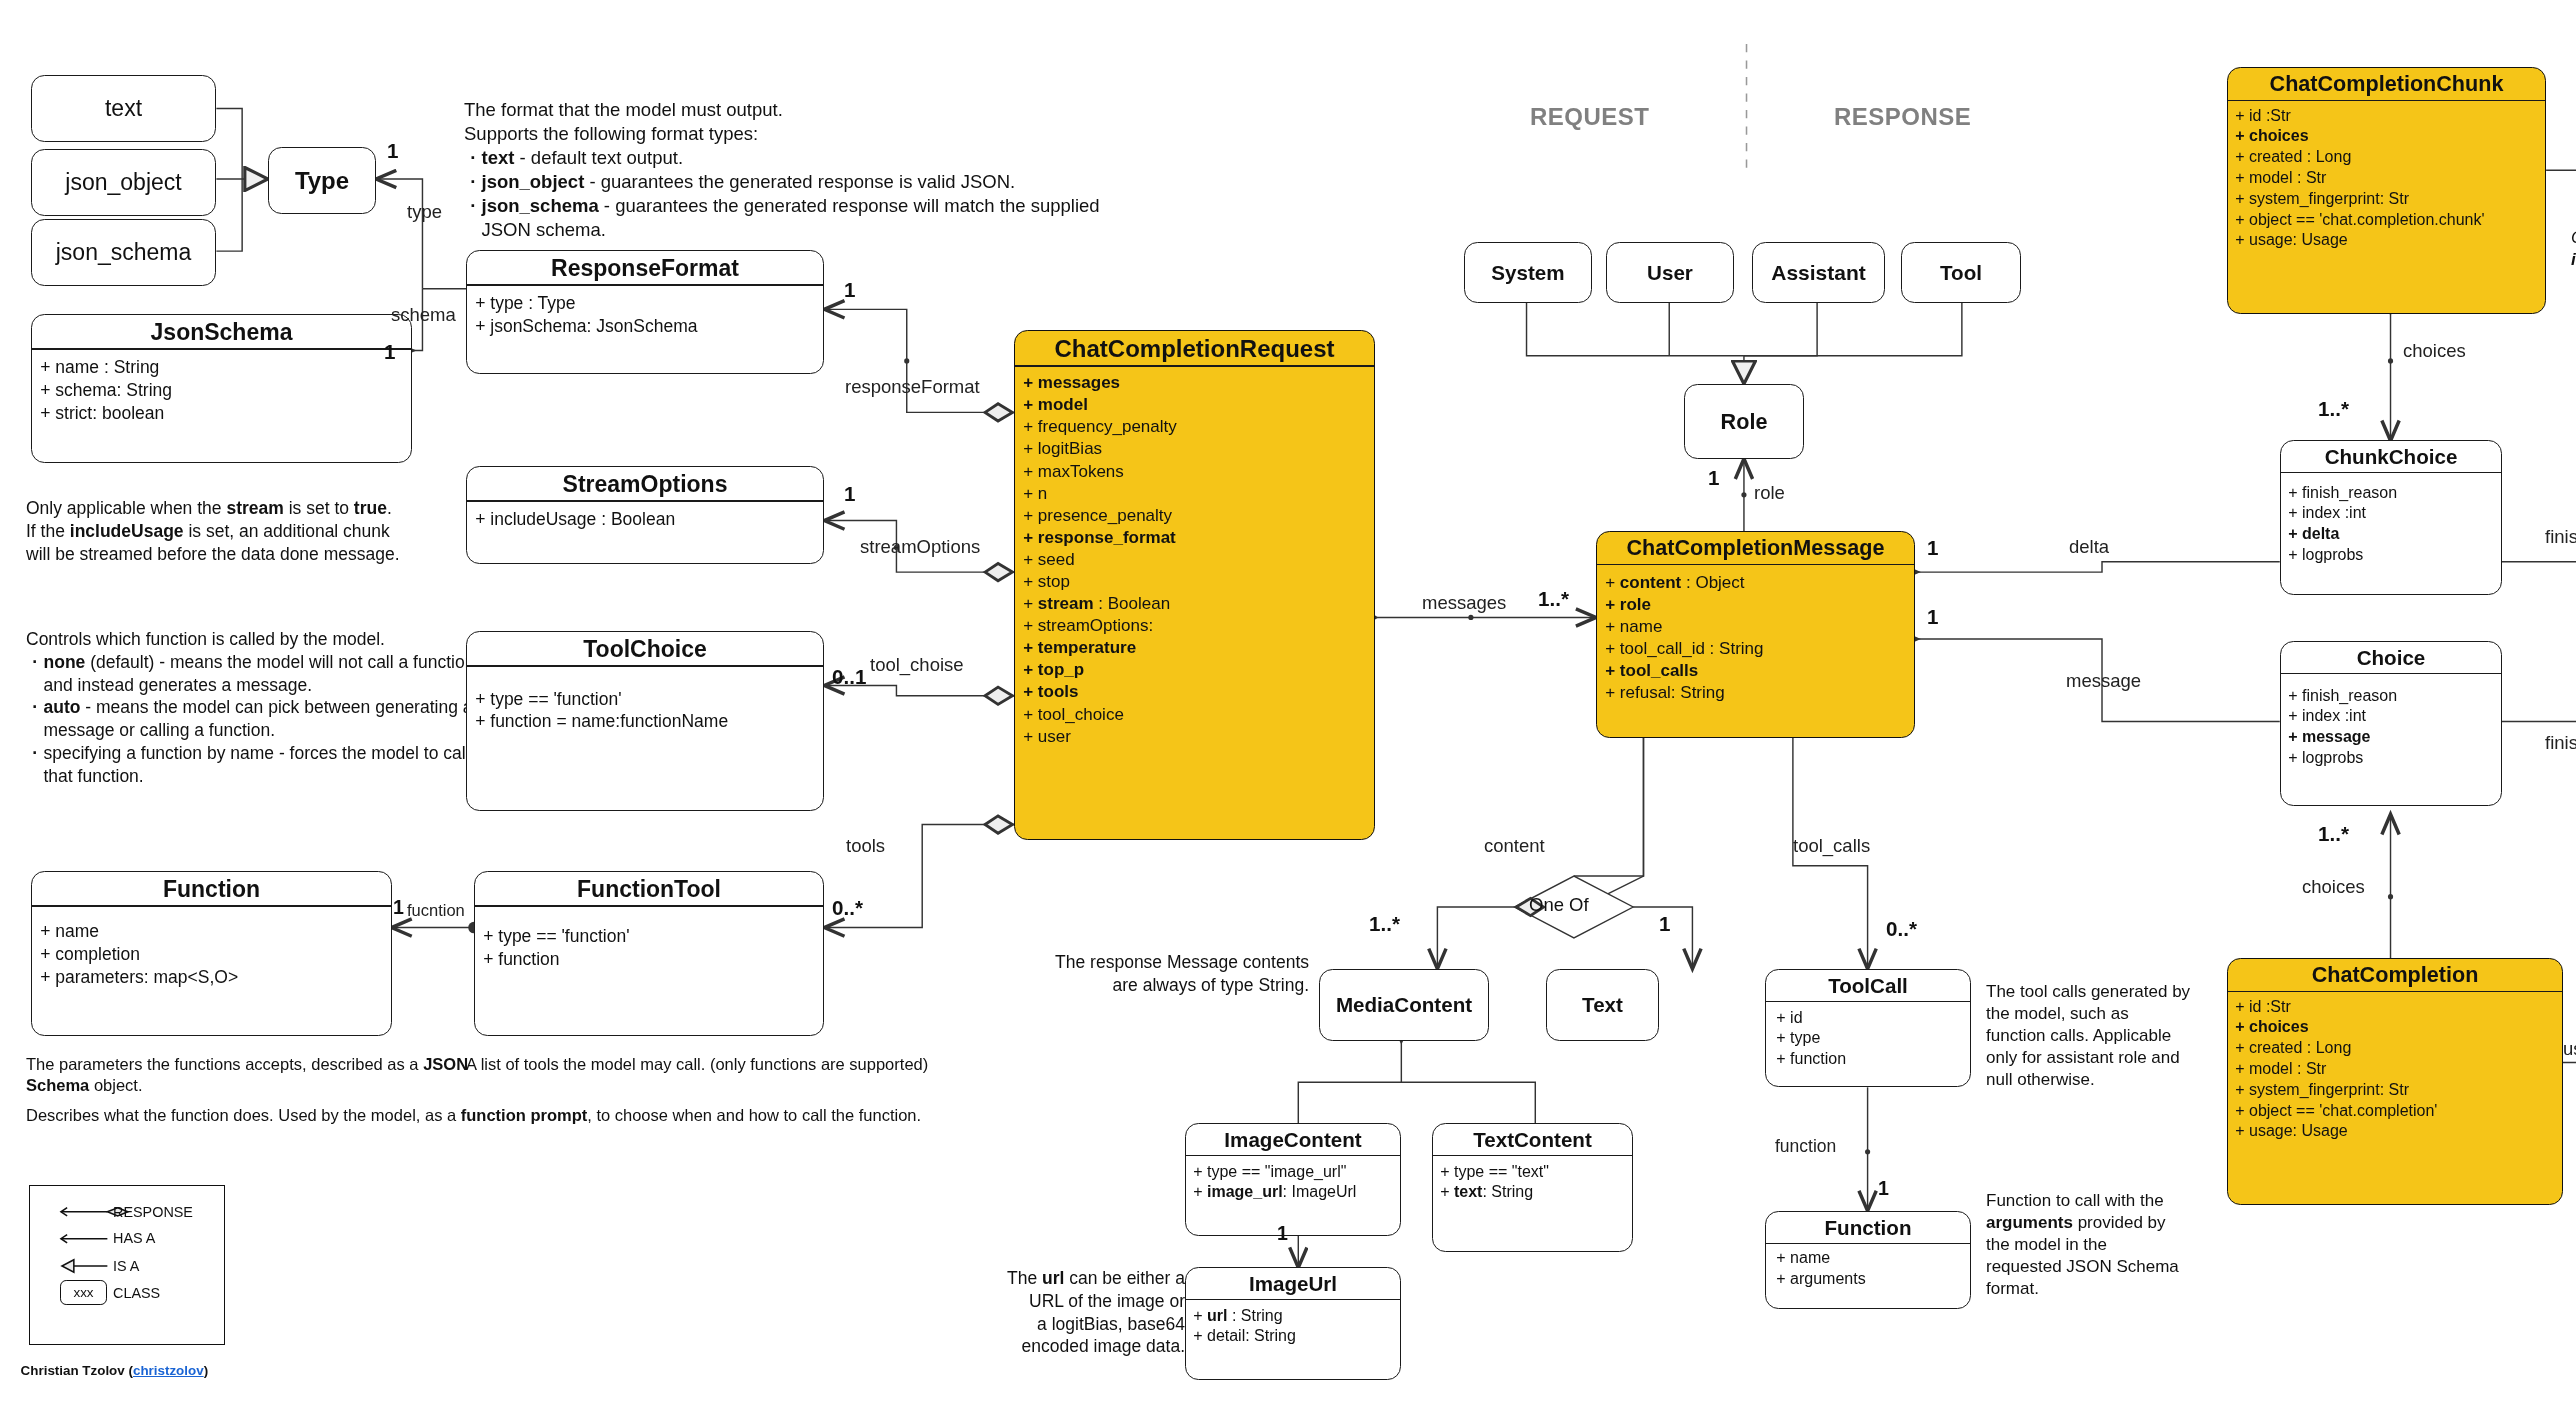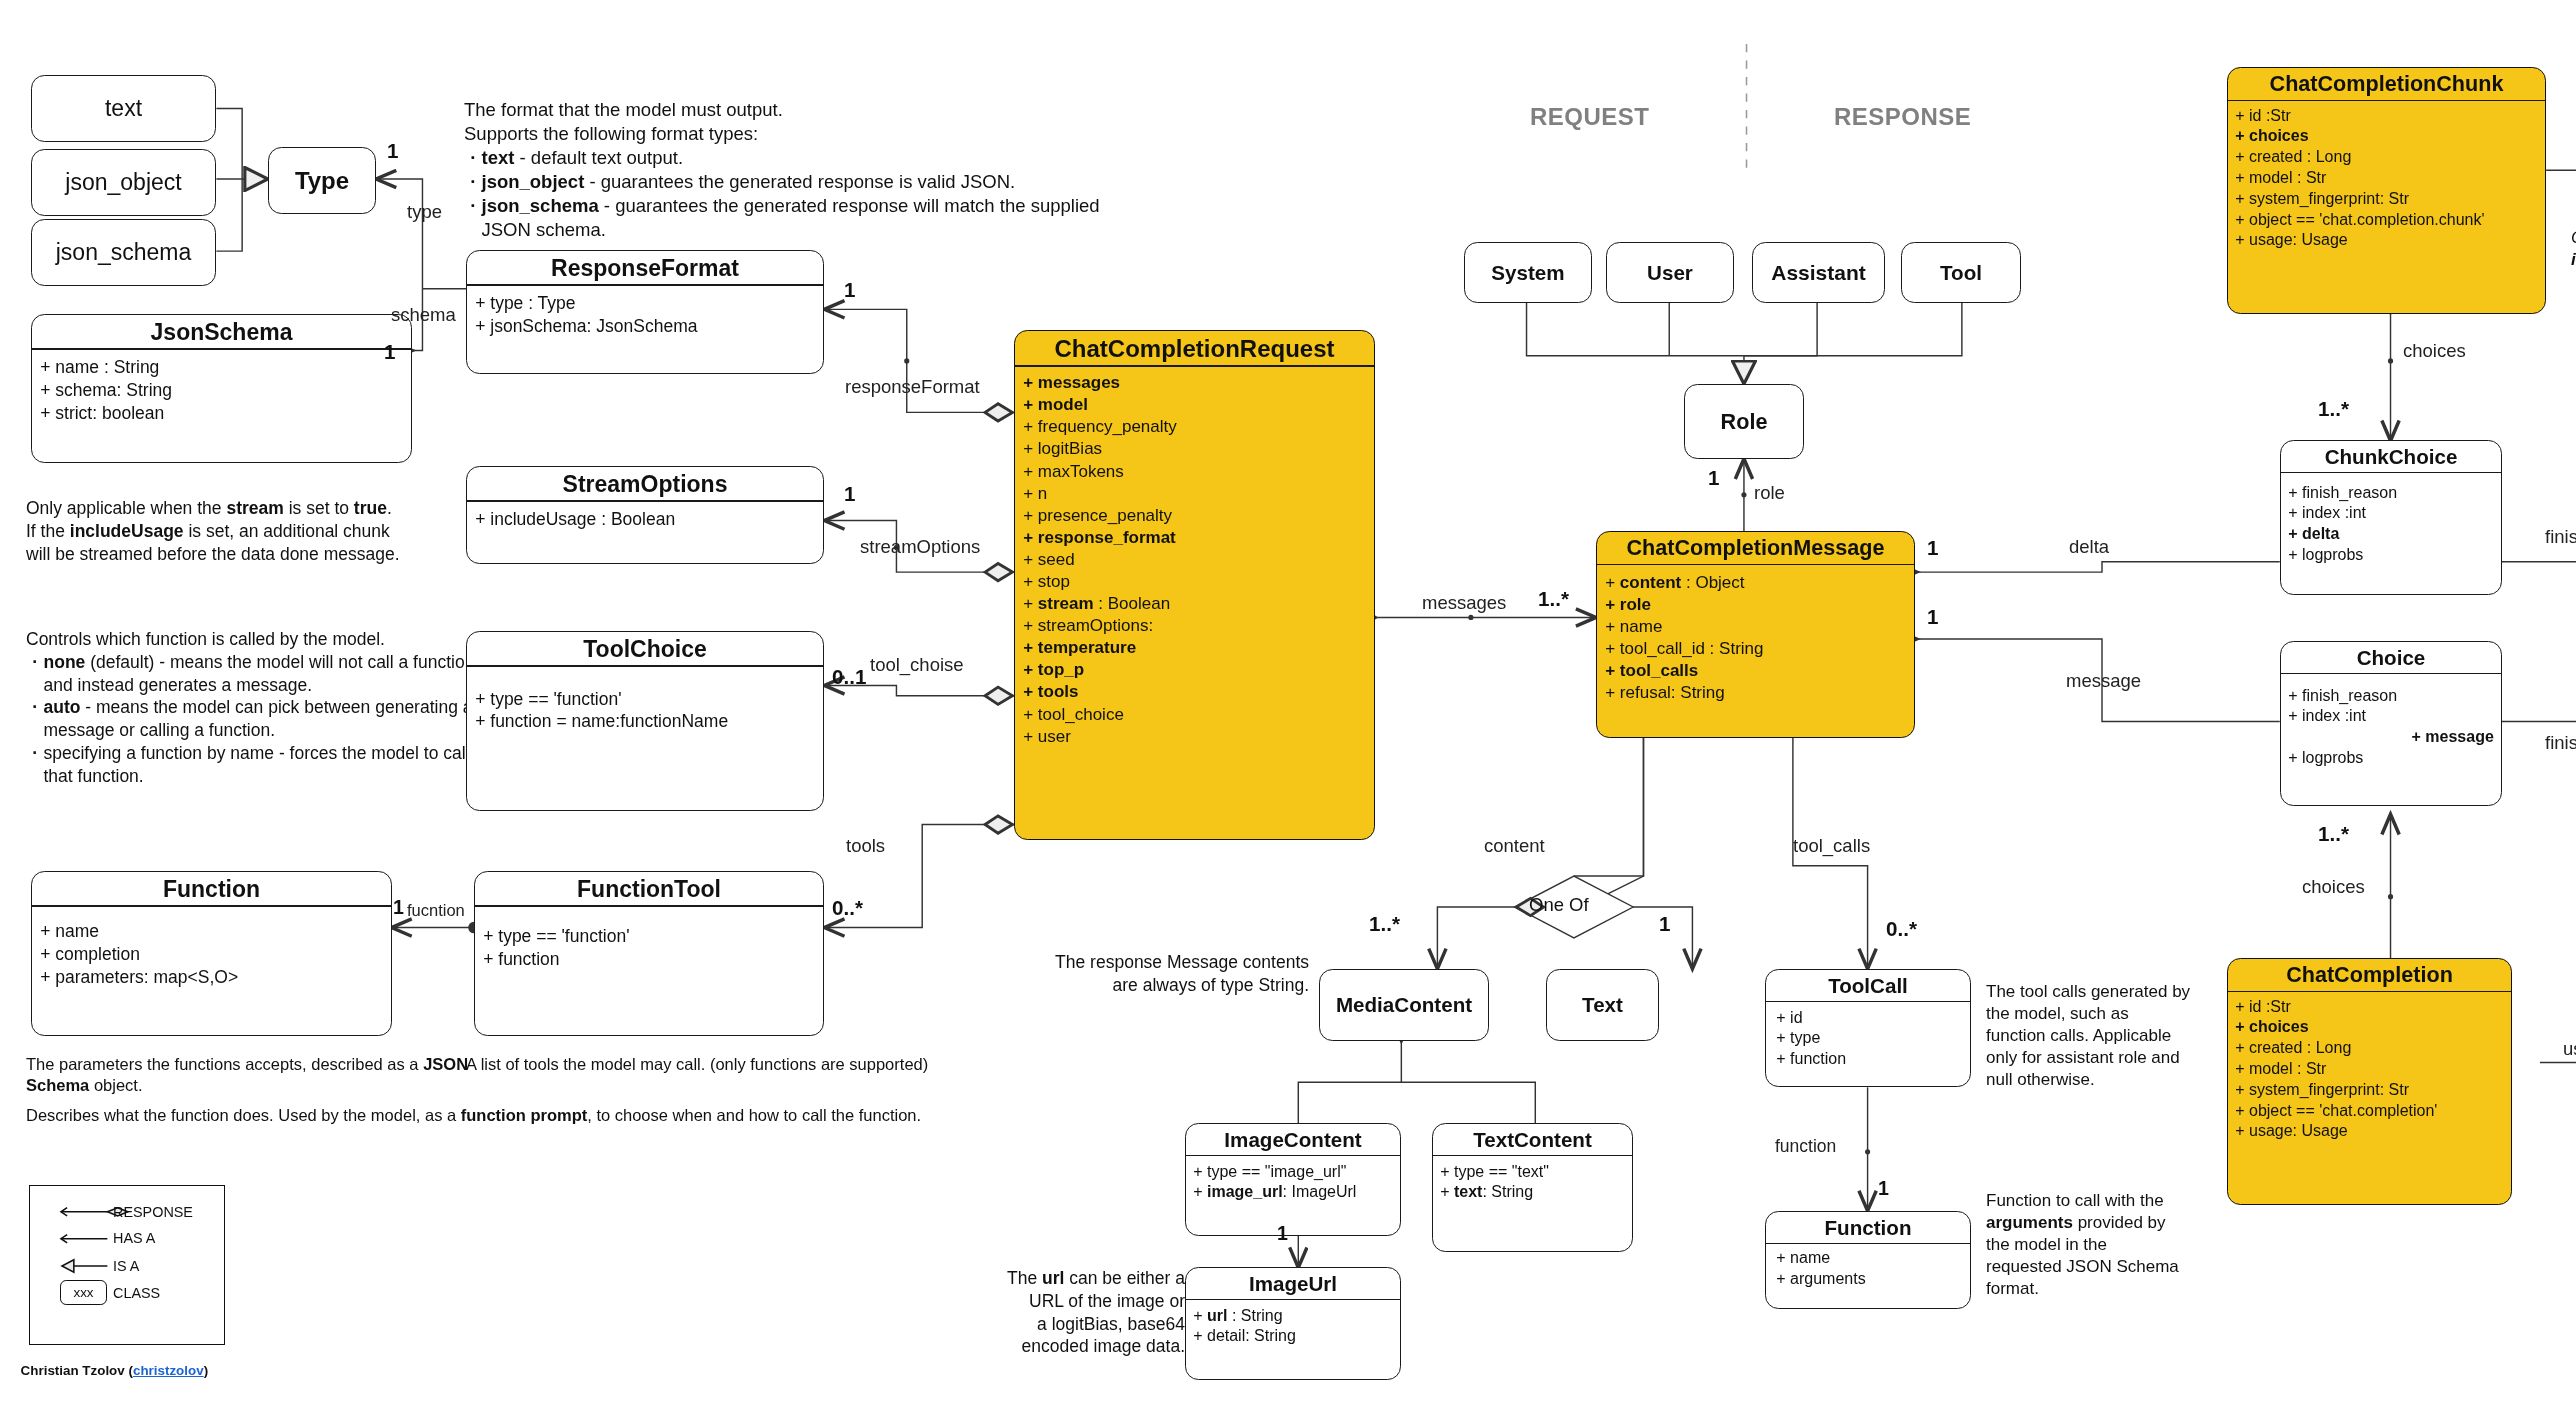--- a/index.html
+++ b/index.html
@@ -449,31 +449,31 @@
 </div>
 <div class="elabel" style="left:2069px;top:536px;font-size:18.5px;">delta</div>
 <div class="elabel" style="left:2545px;top:526px;font-size:18.5px;">finish_reason</div>
 
 <div class="cls" style="left:2280px;top:641px;width:222px;height:165px;">
   <div class="hdr" style="font-size:20.6px;">Choice</div>
   <div class="sep"></div>
   <div class="body" style="padding:11.3px 7.2px;">
     <div class="attr" style="font-size:16px;">+ finish_reason</div>
     <div class="attr" style="font-size:16px;">+ index :int</div>
-    <div class="attr" style="font-size:16px;text-align:right;"><b>+ message</b></div>
+    <div class="attr" style="font-size:16px;"><b>+ message</b></div>
     <div class="attr" style="font-size:16px;">+ logprobs</div>
   </div>
 </div>
 <div class="elabel" style="left:2066px;top:670px;font-size:18.5px;">message</div>
 <div class="elabel" style="left:2545px;top:732px;font-size:18.5px;">finish_reason</div>
 
 <div class="mult" style="left:2318px;top:822px;font-size:20.6px;">1..*</div>
 <div class="elabel" style="left:2302px;top:876px;font-size:18.5px;">choices</div>
 
-<div class="cls yellow" style="left:2227px;top:958px;width:285px;height:247px;">
+<div class="cls yellow" style="left:2227px;top:958px;width:336px;height:247px;">
   <div class="hdr" style="font-size:21.6px;">ChatCompletion</div>
   <div class="sep"></div>
   <div class="body" style="padding:4.1px 7.2px;">
     <div class="attr" style="font-size:16px;">+ id :Str</div>
     <div class="attr" style="font-size:16px;"><b>+ choices</b></div>
     <div class="attr" style="font-size:16px;">+ created : Long</div>
     <div class="attr" style="font-size:16px;">+ model : Str</div>
     <div class="attr" style="font-size:16px;">+ system_fingerprint: Str</div>
     <div class="attr" style="font-size:16px;">+ object == 'chat.completion'</div>
     <div class="attr" style="font-size:16px;">+ usage: Usage</div>

